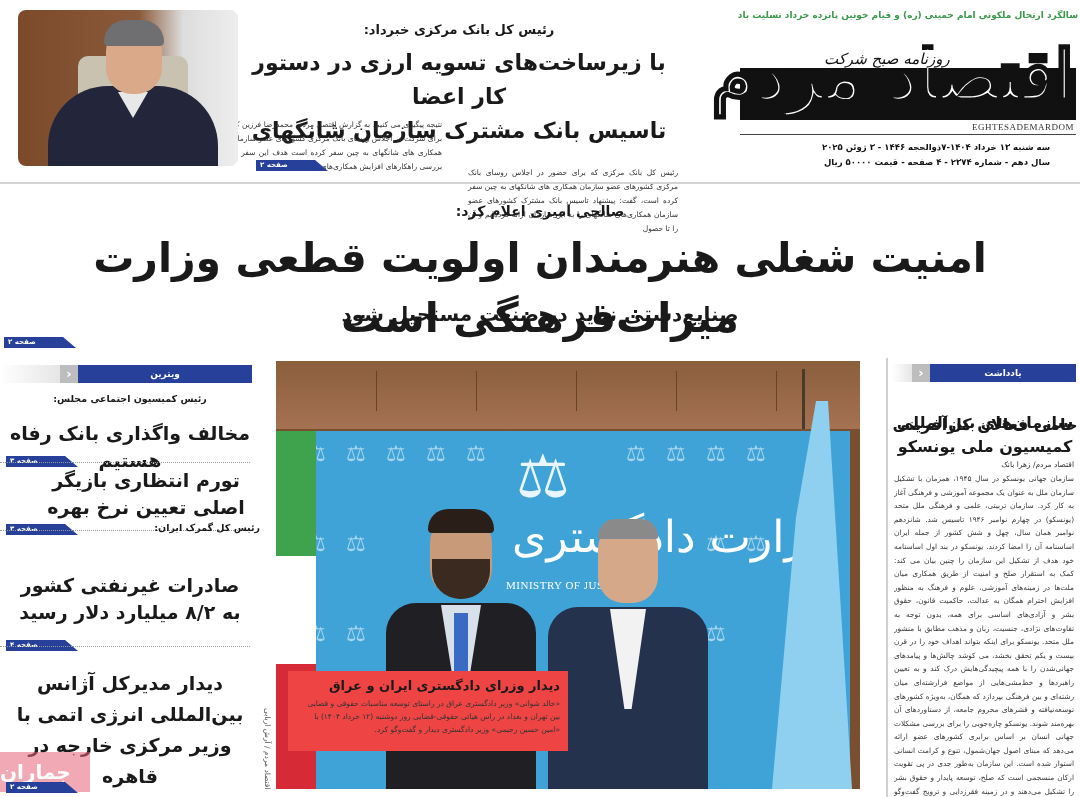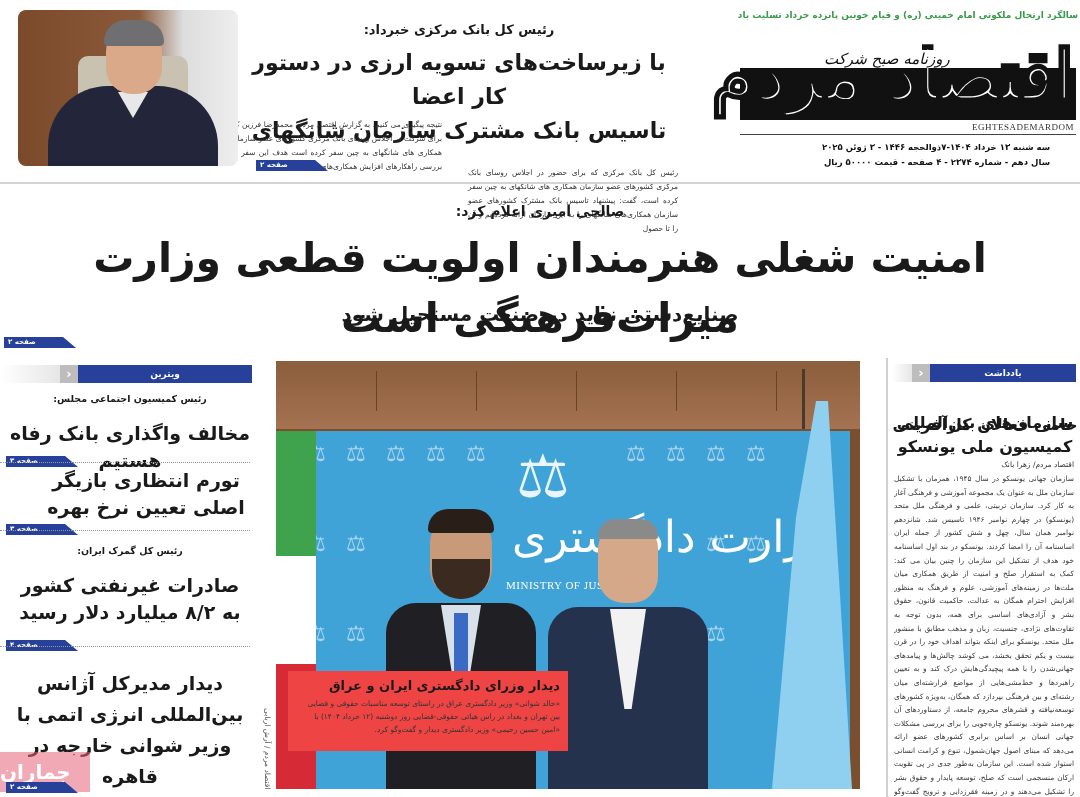--- a/index.html
+++ b/index.html
@@ -133,26 +133,26 @@
 
 <div class="lc-kicker" style="top:393px;">رئیس کمیسیون اجتماعی مجلس:</div>
 <div class="lc-head" style="top:420px;">مخالف واگذاری بانک رفاه هستیم</div>
 <div class="page-tag" style="top:456px;left:6px;width:72px;">صفحه ۳</div>
 <div class="dotted" style="top:462px;"></div>
 
 <div class="lc-head" style="top:467px;left:36px;width:220px;">تورم انتظاری بازیگر اصلی تعیین نرخ بهره</div>
 <div class="page-tag" style="top:524px;left:6px;width:72px;">صفحه ۳</div>
 <div class="dotted" style="top:530px;"></div>
 
-<div class="lc-kicker" style="top:545px;">رئیس کل گمرک ایران:</div>
+<div class="lc-kicker" style="top:522px;text-align:right;">رئیس کل گمرک ایران:</div>
 <div class="lc-head" style="top:572px;left:12px;width:236px;">صادرات غیرنفتی کشور به ۸/۲ میلیارد دلار رسید</div>
 <div class="page-tag" style="top:640px;left:6px;width:72px;">صفحه ۴</div>
 <div class="dotted" style="top:646px;"></div>
 
-<div class="lc-head" style="top:668px;left:10px;width:240px;line-height:31px;">دیدار مدیرکل آژانس بین‌المللی انرژی اتمی با وزیر شوانی خارجه در قاهره</div>
+<div class="lc-head" style="top:668px;left:10px;width:240px;line-height:31px;">دیدار مدیرکل آژانس بین‌المللی انرژی اتمی با وزیر مرکزی خارجه در قاهره</div>
 <div class="watermark">جماران</div>
 <div class="page-tag" style="top:782px;left:6px;width:72px;">صفحه ۲</div>
 
 <div class="photo">
   <div class="panel-top">
     <div class="seam" style="left:100px;"></div>
     <div class="seam" style="left:200px;"></div>
     <div class="seam" style="left:300px;"></div>
     <div class="seam" style="left:400px;"></div>
     <div class="seam" style="left:500px;"></div>

